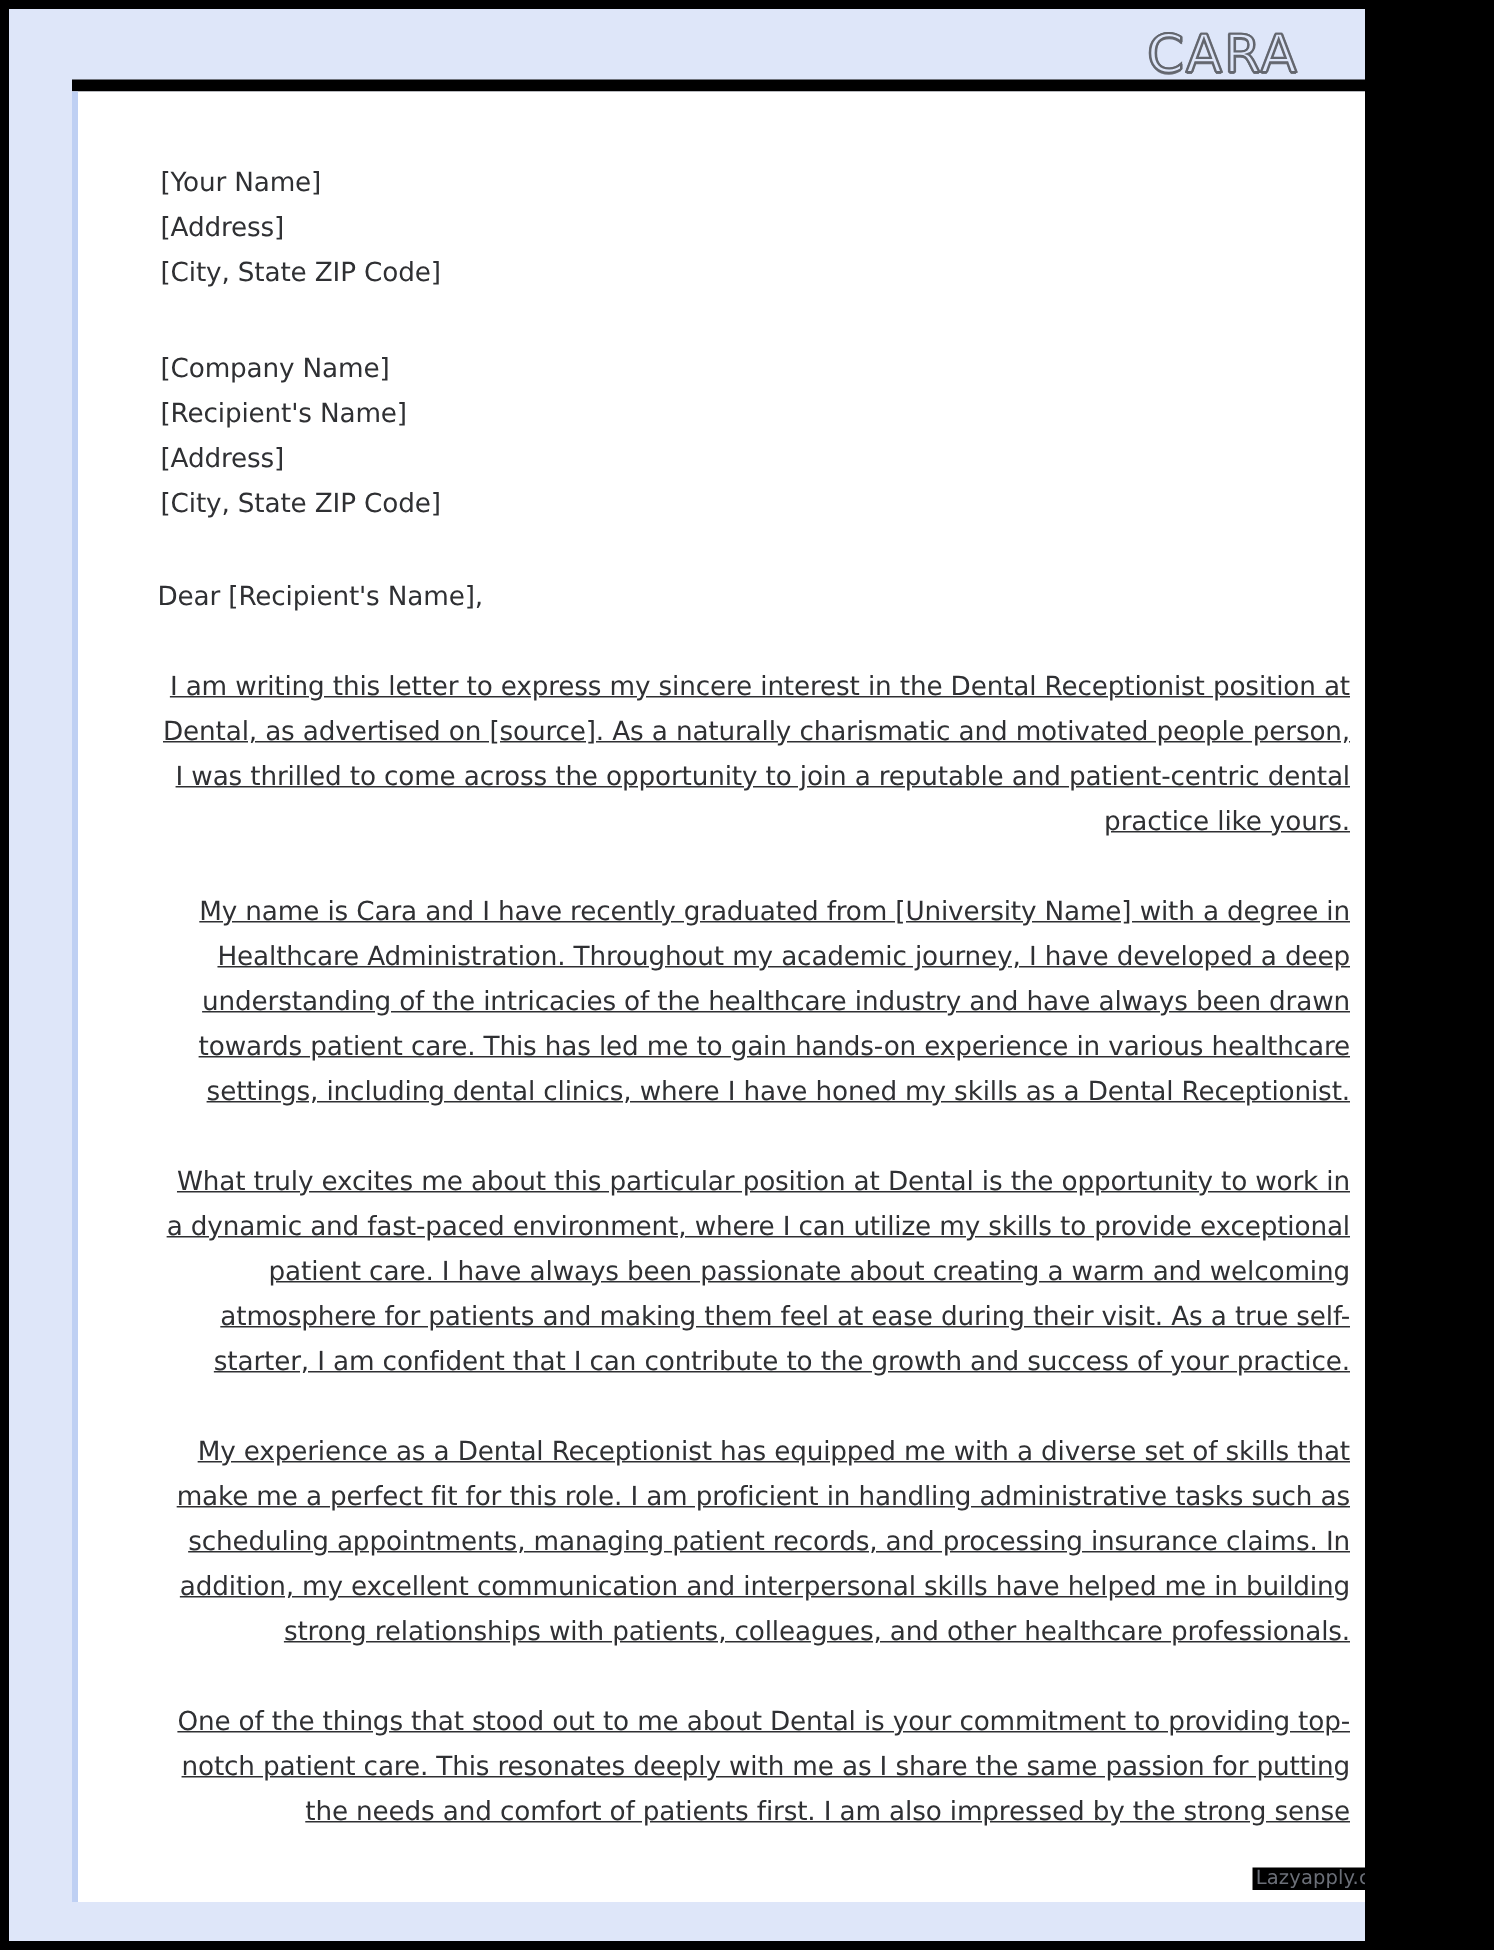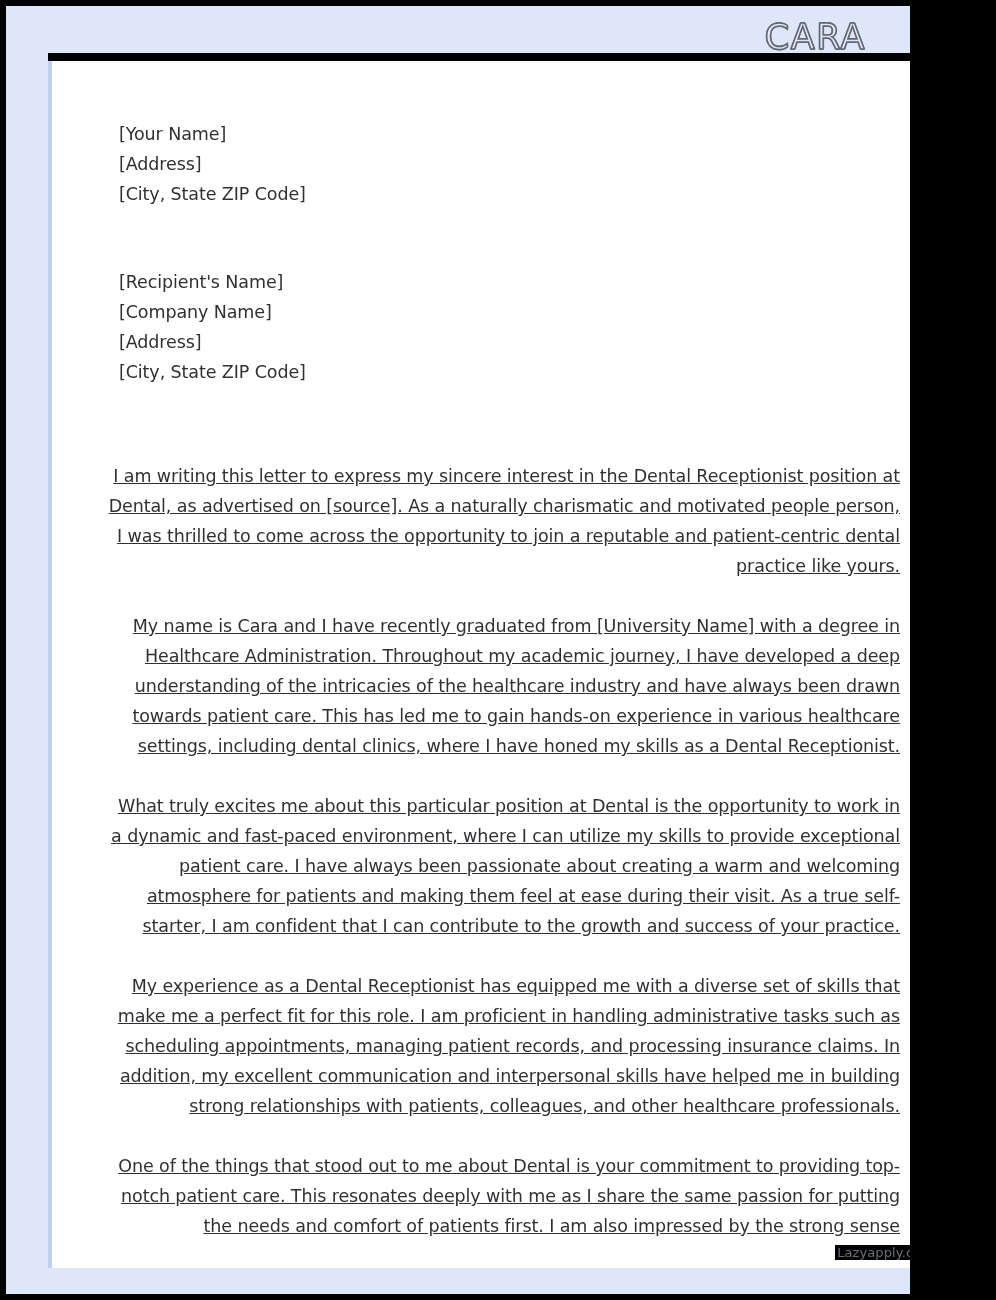--- a/index.html
+++ b/index.html
@@ -81,21 +81,21 @@
     font-family: "DejaVu Sans", sans-serif;
     font-size: 17.5px;
     line-height: 30px;
     letter-spacing: -0.1px;
     white-space: normal;
   }
   #letter .addr-line {
     white-space: pre;
   }
   #letter .blk {
-    margin: 14px;
+    margin: 2px;
   }
   #letter .gap {
     height: 30px;
   }
   #letter p.para {
     margin: 0;
     text-align: right;
     text-decoration: underline;
   }
 
@@ -128,28 +128,29 @@
 
       <div class="blk">
         <div class="addr-line">[Your Name]</div>
         <div class="addr-line">[Address]</div>
         <div class="addr-line">[City, State ZIP Code]</div>
       </div>
 
       <div class="gap"></div>
 
       <div class="blk">
+        <div class="addr-line">[Company Name]</div>
         <div class="addr-line">[Recipient's Name]</div>
-        <div class="addr-line">[Company Name]</div>
         <div class="addr-line">[Address]</div>
         <div class="addr-line">[City, State ZIP Code]</div>
       </div>
 
       <div class="gap"></div>
 
+      <div class="addr-line">Dear [Recipient's Name],</div>
 
       <div class="gap"></div>
 
       <p class="para">I am writing this letter to express my sincere interest in the Dental Receptionist position at Dental, as advertised on [source]. As a naturally charismatic and motivated people person, I was thrilled to come across the opportunity to join a reputable and patient-centric dental practice like yours.</p>
       <div class="gap"></div>
 
       <p class="para">My name is Cara and I have recently graduated from [University Name] with a degree in Healthcare Administration. Throughout my academic journey, I have developed a deep understanding of the intricacies of the healthcare industry and have always been drawn towards patient care. This has led me to gain hands-on experience in various healthcare settings, including dental clinics, where I have honed my skills as a Dental Receptionist.</p>
       <div class="gap"></div>
 
       <p class="para">What truly excites me about this particular position at Dental is the opportunity to work in a dynamic and fast-paced environment, where I can utilize my skills to provide exceptional patient care. I have always been passionate about creating a warm and welcoming atmosphere for patients and making them feel at ease during their visit. As a true self-starter, I am confident that I can contribute to the growth and success of your practice.</p>

